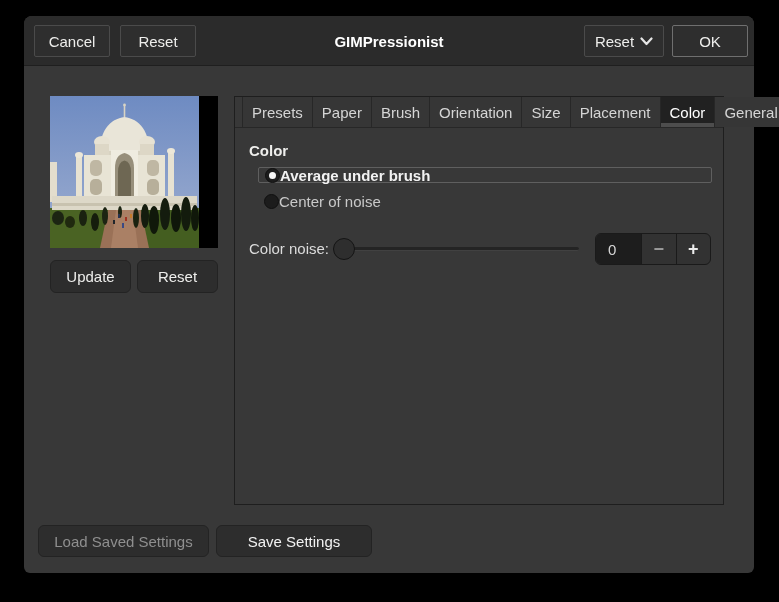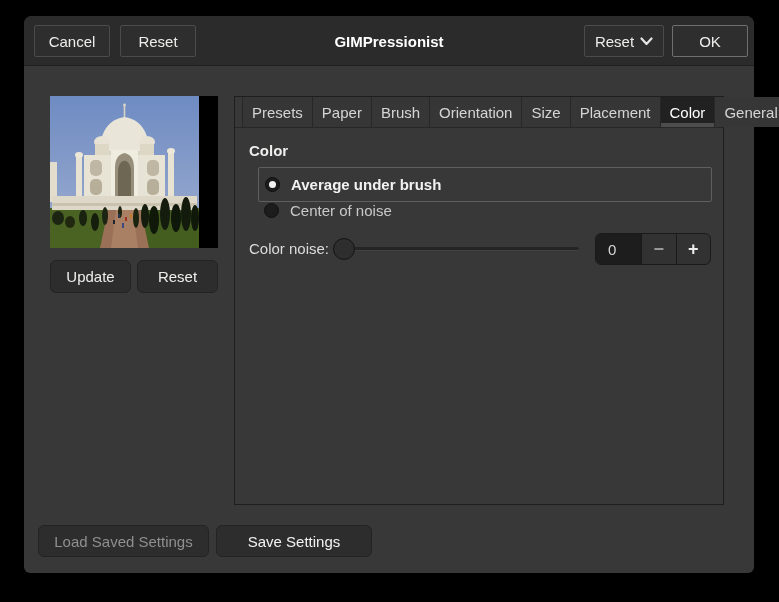--- a/index.html
+++ b/index.html
@@ -68,22 +68,22 @@
     content: ""; position: absolute; left: 0; right: 0; bottom: 0; height: 4px;
     background: #4d4d4d;
   }
 
   
   .frame-title {
     position: absolute; left: 14px; top: 45px;
     color: #eeeeec; font-size: 15px; font-weight: bold;
   }
   .option-row {
-    position: absolute; left: 23px; width: 454px; height: 35px;
-    display: flex; align-items: center; gap: 11px; padding-left: 6px;
+    position: absolute; left: 23px; width: 454px; height: 16px;
+    display: flex; align-items: center; gap: 0; padding-left: 6px;
   }
   .option-row.focused { border: 1px solid #5f5f5f; border-radius: 2px; }
   .row-avg { top: 70px; }
   .row-center { top: 96px; }
   .radio {
     width: 15px; height: 15px; border-radius: 50%;
     background: #1c1c1c; border: 1px solid #101010; flex: 0 0 auto;
     display: flex; align-items: center; justify-content: center;
   }
   .radio.selected::after {

